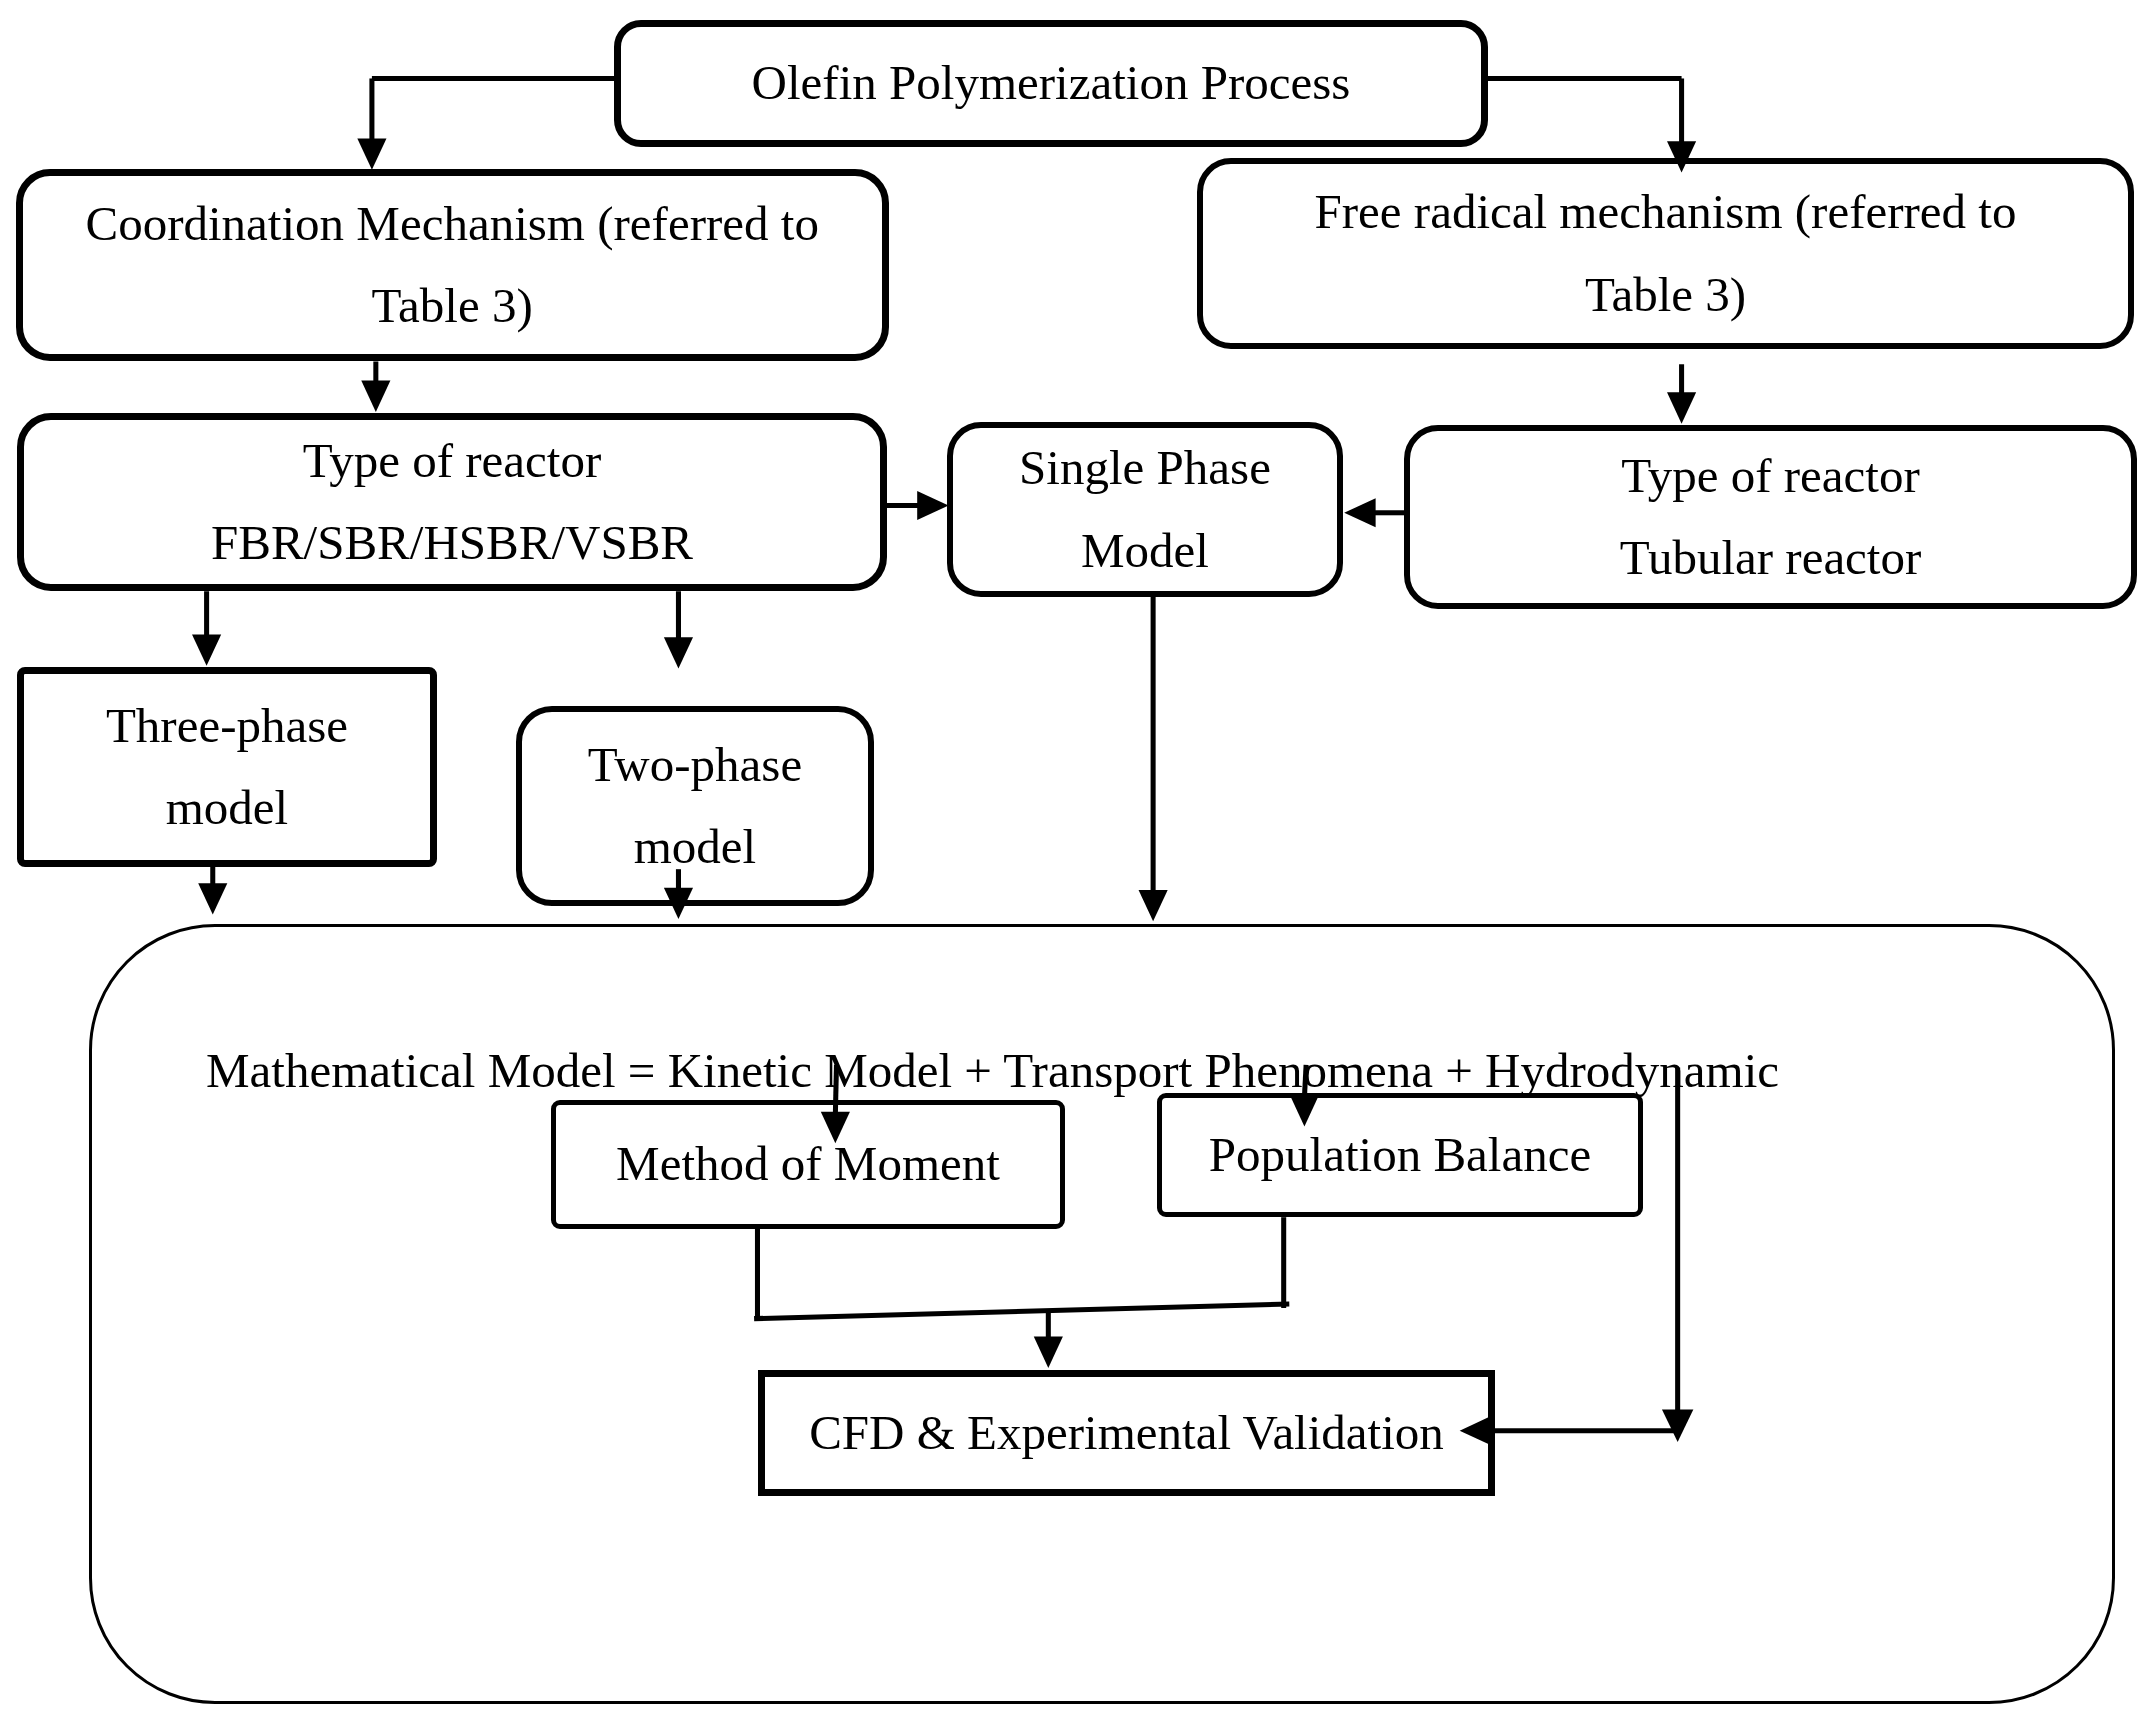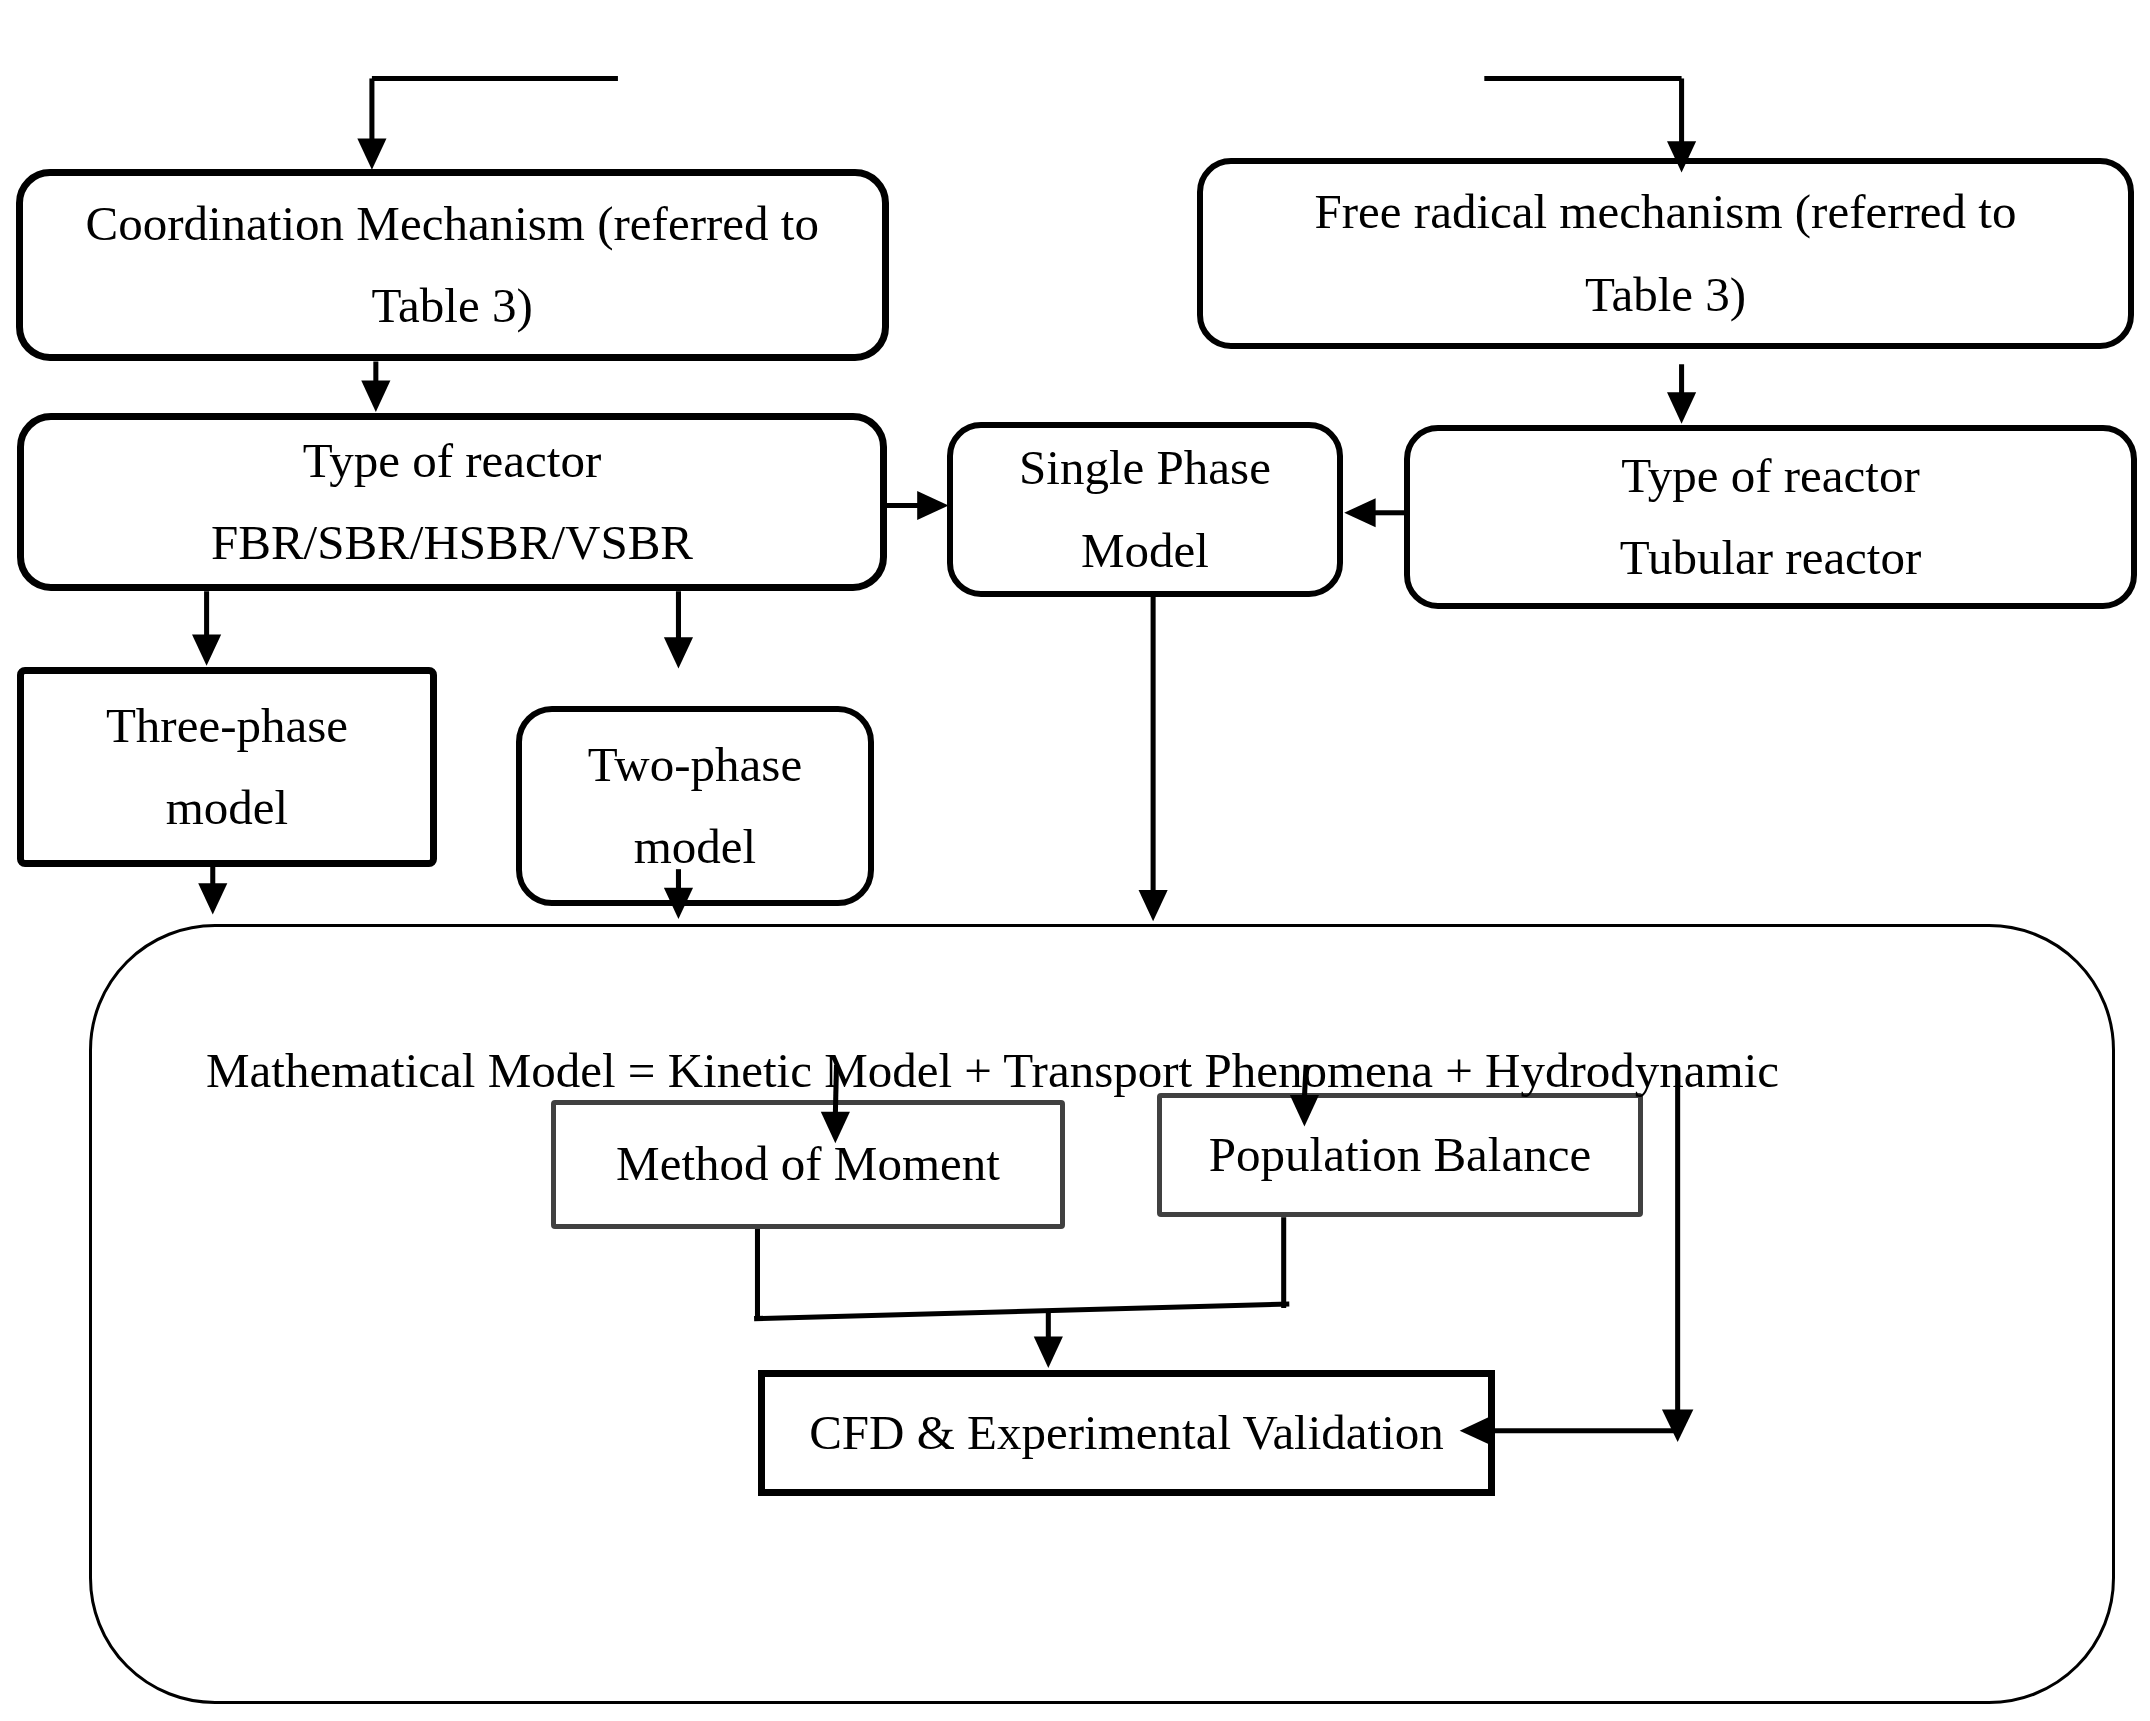--- a/index.html
+++ b/index.html
@@ -19,21 +19,21 @@
     display:flex;
     align-items:center;
     justify-content:center;
     text-align:center;
     font-size:49px;
     line-height:1.68;
     white-space:pre-line;
     z-index:2;
   }
   .rounded{border-radius:34px;}
-  .blue-box{border:5px solid #404040;border-radius:4px;z-index:2;}
+  .blue-box{border:5px solid #000000;border-radius:9px;z-index:2;}
   .square{border-radius:0;}
   #edge-layer{
     position:absolute;left:0;top:0;width:2151px;height:1721px;
     z-index:5;pointer-events:none;
   }
   #edge-layer line{stroke:#000000;stroke-width:9;}
   #edge-layer polygon{fill:#000000;stroke:none;}
 
   
   #n-olefin        {left:614px;top:19.6px;  width:874px;height:127px;border-radius:27px;}
@@ -53,20 +53,21 @@
     font-size:49px;line-height:1;white-space:nowrap;
     z-index:3;
     margin-left:43px;
   }
 </style>
 </head>
 <body>
 
 <div id="screenshot">
 
+  <div class="node rounded" id="n-olefin">Olefin Polymerization Process</div>
 
   <div class="node rounded" id="n-coordination">Coordination Mechanism (referred to
 Table 3)</div>
 
   <div class="node rounded" id="n-free-radical">Free radical mechanism (referred to
 Table 3)</div>
 
   <div class="node rounded" id="n-reactor-fbr">Type of reactor
 FBR/SBR/HSBR/VSBR</div>
 

